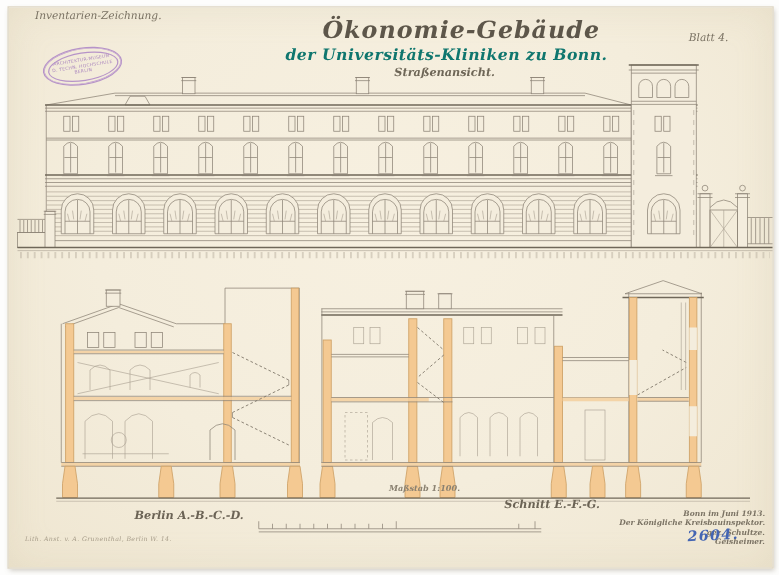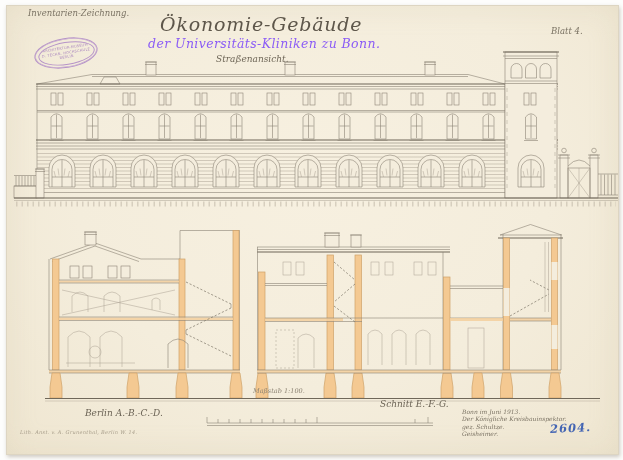--- a/index.html
+++ b/index.html
@@ -1,23 +1,23 @@
 <!DOCTYPE html>
 <html><head>
 <meta charset="utf-8">
 <style>
   html,body{margin:0;padding:0;background:#fdfdfc;width:623px;height:460px;overflow:hidden;
     font-family:"DejaVu Serif","Liberation Serif",serif;}
   .paper{position:absolute;left:6px;top:5px;width:611px;height:448px;
     background:radial-gradient(ellipse at 50% 38%, #f7f0e0 0%, #f4eddc 55%, #efe6d1 100%);
     border:1px solid #ddd5c2;box-shadow:1px 2px 4px rgba(120,110,90,.35), inset 0 0 30px rgba(190,175,145,.18);}
   .txt{position:absolute;color:#6b6355;font-style:italic;white-space:nowrap;}
-  .center{text-align:left;}
+  .center{text-align:right;font-weight:bold;}
   .title-main{left:160px;top:13px;width:320px;font-size:19px;letter-spacing:.8px;color:#5d564a;}
-  .title-sub{left:148px;top:36px;width:360px;font-size:12.5px;letter-spacing:.4px;color:#8b5cf6;}
+  .title-sub{left:126px;top:36px;width:360px;font-size:12.5px;letter-spacing:.4px;color:#0f766e;}
   .title-view{left:216px;top:54px;width:180px;font-size:9px;color:#6e6657;}
   .inv{left:28px;top:8px;font-size:8.5px;color:#7a7263;}
   .sheet{left:551px;top:26px;font-size:8.5px;color:#7a7263;}
   .lblA{left:85px;top:408px;width:110px;font-size:9px;}
   .lblScale{left:253px;top:387px;width:115px;font-size:6.5px;color:#8a8171;}
   .lblE{left:380px;top:399px;width:100px;font-size:9px;}
   .sig{left:462px;top:408px;width:150px;font-size:6px;line-height:7.4px;color:#7b7364;}
   .bluenum{left:550px;top:421px;font-size:11.5px;color:#4465b3;font-weight:600;transform:rotate(-3deg);letter-spacing:1px;}
   .printer{left:20px;top:429px;font-size:5px;color:#a69c89;letter-spacing:.3px;}
   .stamp{position:absolute;left:34px;top:38px;width:62px;height:28px;transform:rotate(-9deg);

